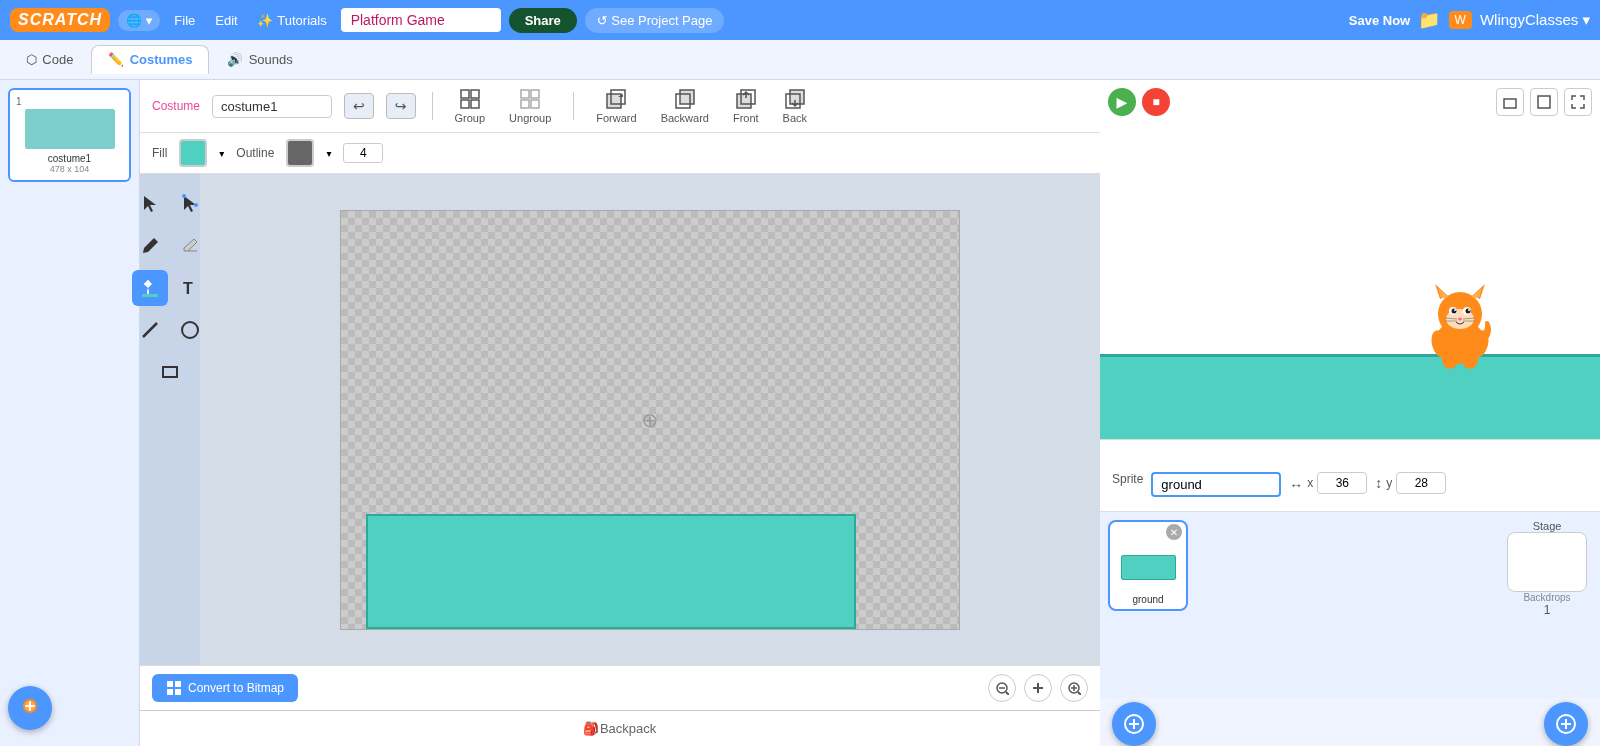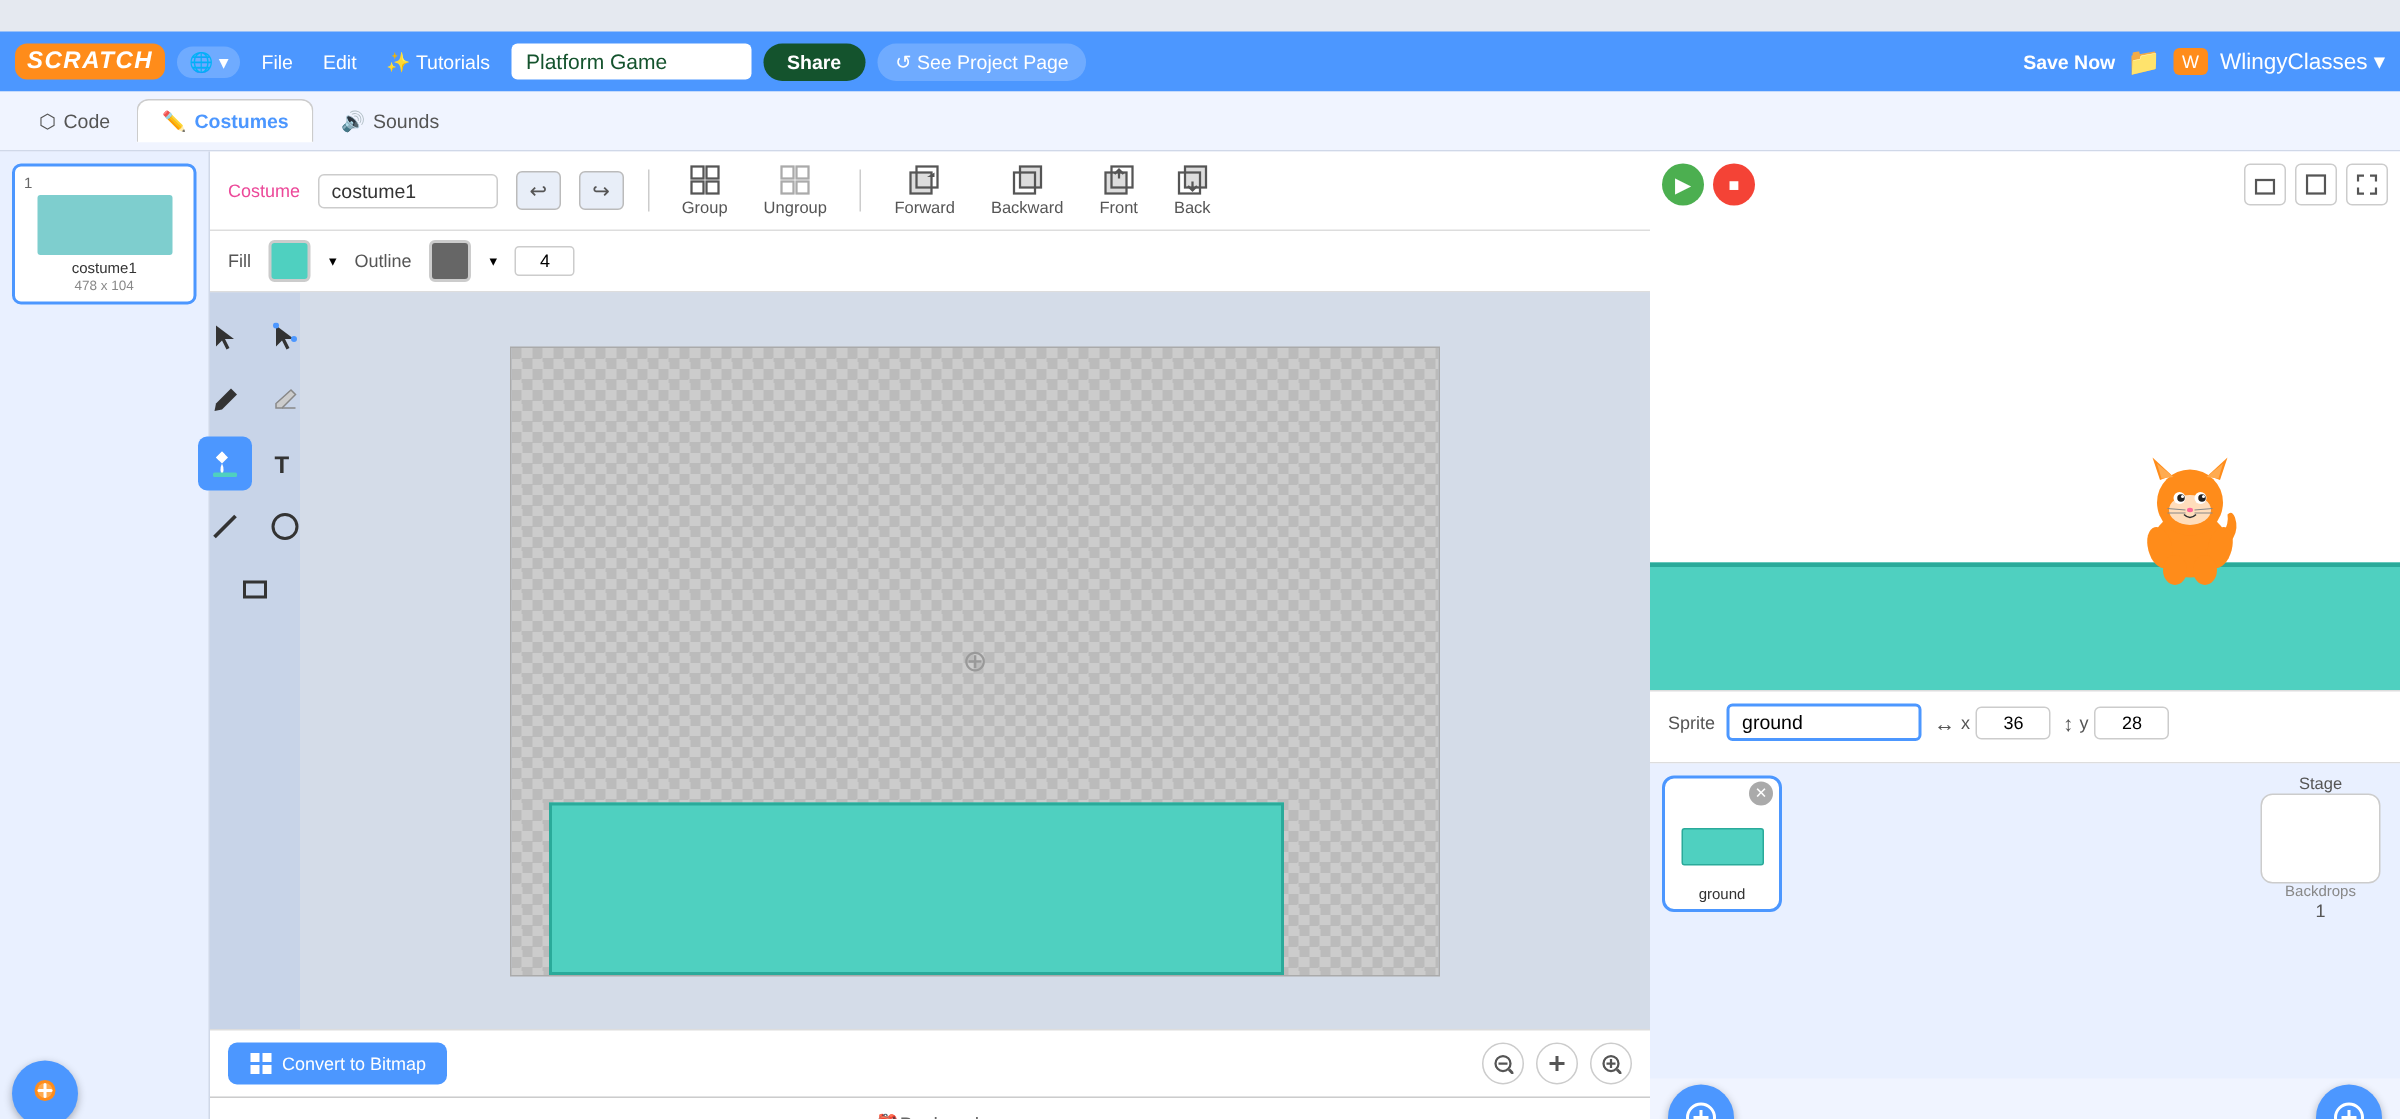--- a/index.html
+++ b/index.html
@@ -6,21 +6,20 @@
     body { background: #e5e9f0; overflow: hidden; width: 1600px; height: 746px; }
 
     
     #topnav {
       background: #4c97ff;
       height: 40px;
       display: flex;
       align-items: center;
       padding: 0 10px;
       gap: 8px;
-      margin-top: 21px;
     }
     .scratch-logo {
       background: #ff8c1a;
       border-radius: 8px;
       padding: 3px 8px;
       font-weight: bold;
       font-size: 16px;
       color: white;
       letter-spacing: 1px;
       font-style: italic;
@@ -38,21 +37,21 @@
       font-size: 13px;
       cursor: pointer;
       padding: 0 6px;
     }
     .project-name-input {
       background: white;
       border: none;
       border-radius: 4px;
       padding: 4px 10px;
       font-size: 14px;
-      color: #14532d;
+      color: #be185d;
       width: 160px;
     }
     .btn-share {
       background: #14532d;
       color: white;
       border: none;
       border-radius: 14px;
       padding: 5px 16px;
       font-size: 13px;
       font-weight: bold;
@@ -459,23 +458,24 @@
     }
 
     
     #sprite-info {
       background: white;
       border-bottom: 1px solid #ddd;
       padding: 8px 12px;
     }
     .sprite-info-row {
       display: flex;
-      align-items: center;
+      align-items: flex-start;
       gap: 8px;
       margin-bottom: 6px;
+      margin-top: 24px;
     }
     .sprite-label {
       font-size: 12px;
       color: #555;
     }
     .sprite-name-input {
       border: 2px solid #4c97ff;
       border-radius: 4px;
       padding: 3px 8px;
       font-size: 13px;

